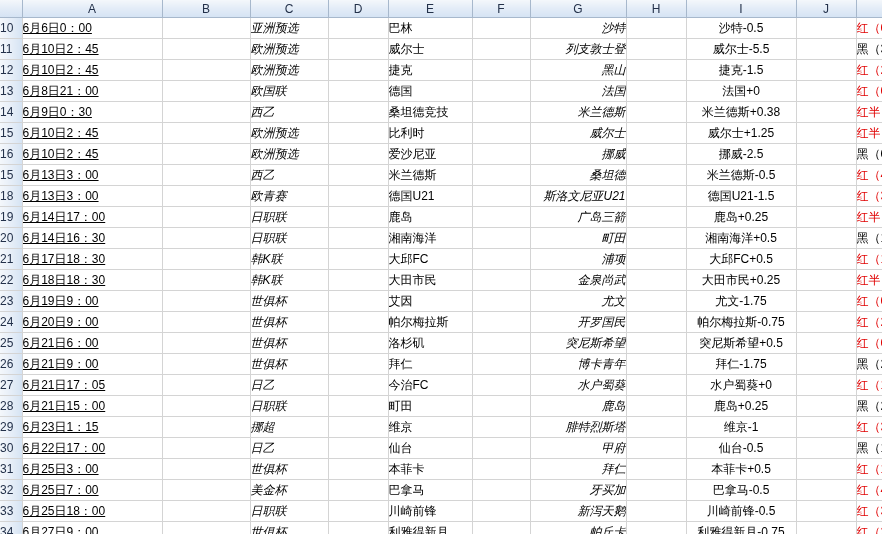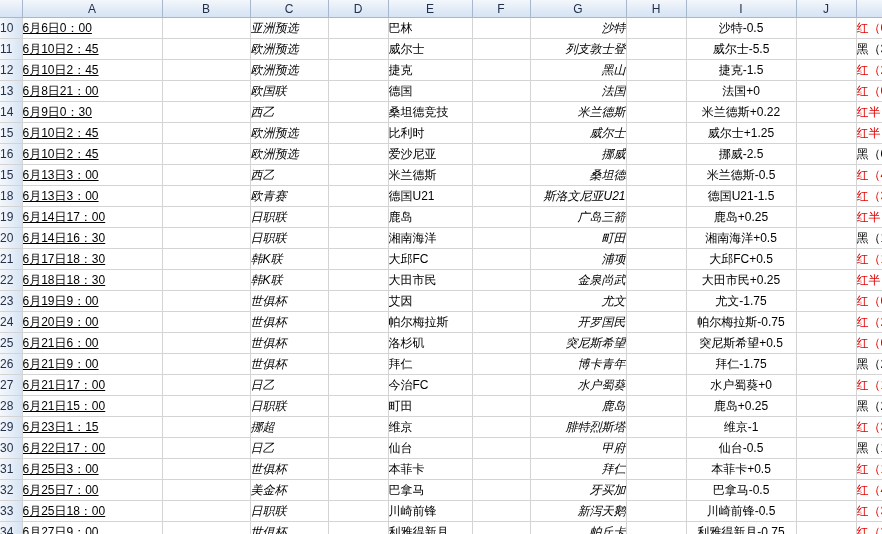--- a/index.html
+++ b/index.html
@@ -173,21 +173,21 @@
       <tr>
         <td class="rowhead">14</td>
         <td class="cell ca">6月9日0：30</td>
         <td class="cell cb"></td>
         <td class="cell cc">西乙</td>
         <td class="cell cb"></td>
         <td class="cell ce">桑坦德竞技</td>
         <td class="cell cb"></td>
         <td class="cell cg">米兰德斯</td>
         <td class="cell cb"></td>
-        <td class="cell ci">米兰德斯+0.22</td>
+        <td class="cell ci">米兰德斯+0.38</td>
         <td class="cell cb"></td>
         <td class="cell ck red">红半（3-3）</td>
       </tr>
       <tr>
         <td class="rowhead">15</td>
         <td class="cell ca">6月10日2：45</td>
         <td class="cell cb"></td>
         <td class="cell cc">欧洲预选</td>
         <td class="cell cb"></td>
         <td class="cell ce">比利时</td>
@@ -347,21 +347,21 @@
         <td class="cell ce">拜仁</td>
         <td class="cell cb"></td>
         <td class="cell cg">博卡青年</td>
         <td class="cell cb"></td>
         <td class="cell ci">拜仁-1.75</td>
         <td class="cell cb"></td>
         <td class="cell ck black">黑（2-1）</td>
       </tr>
       <tr>
         <td class="rowhead">27</td>
-        <td class="cell ca">6月21日17：00</td>
+        <td class="cell ca">6月21日17：05</td>
         <td class="cell cb"></td>
         <td class="cell cc">日乙</td>
         <td class="cell cb"></td>
         <td class="cell ce">今治FC</td>
         <td class="cell cb"></td>
         <td class="cell cg">水户蜀葵</td>
         <td class="cell cb"></td>
         <td class="cell ci">水户蜀葵+0</td>
         <td class="cell cb"></td>
         <td class="cell ck red">红（1-2）</td>

